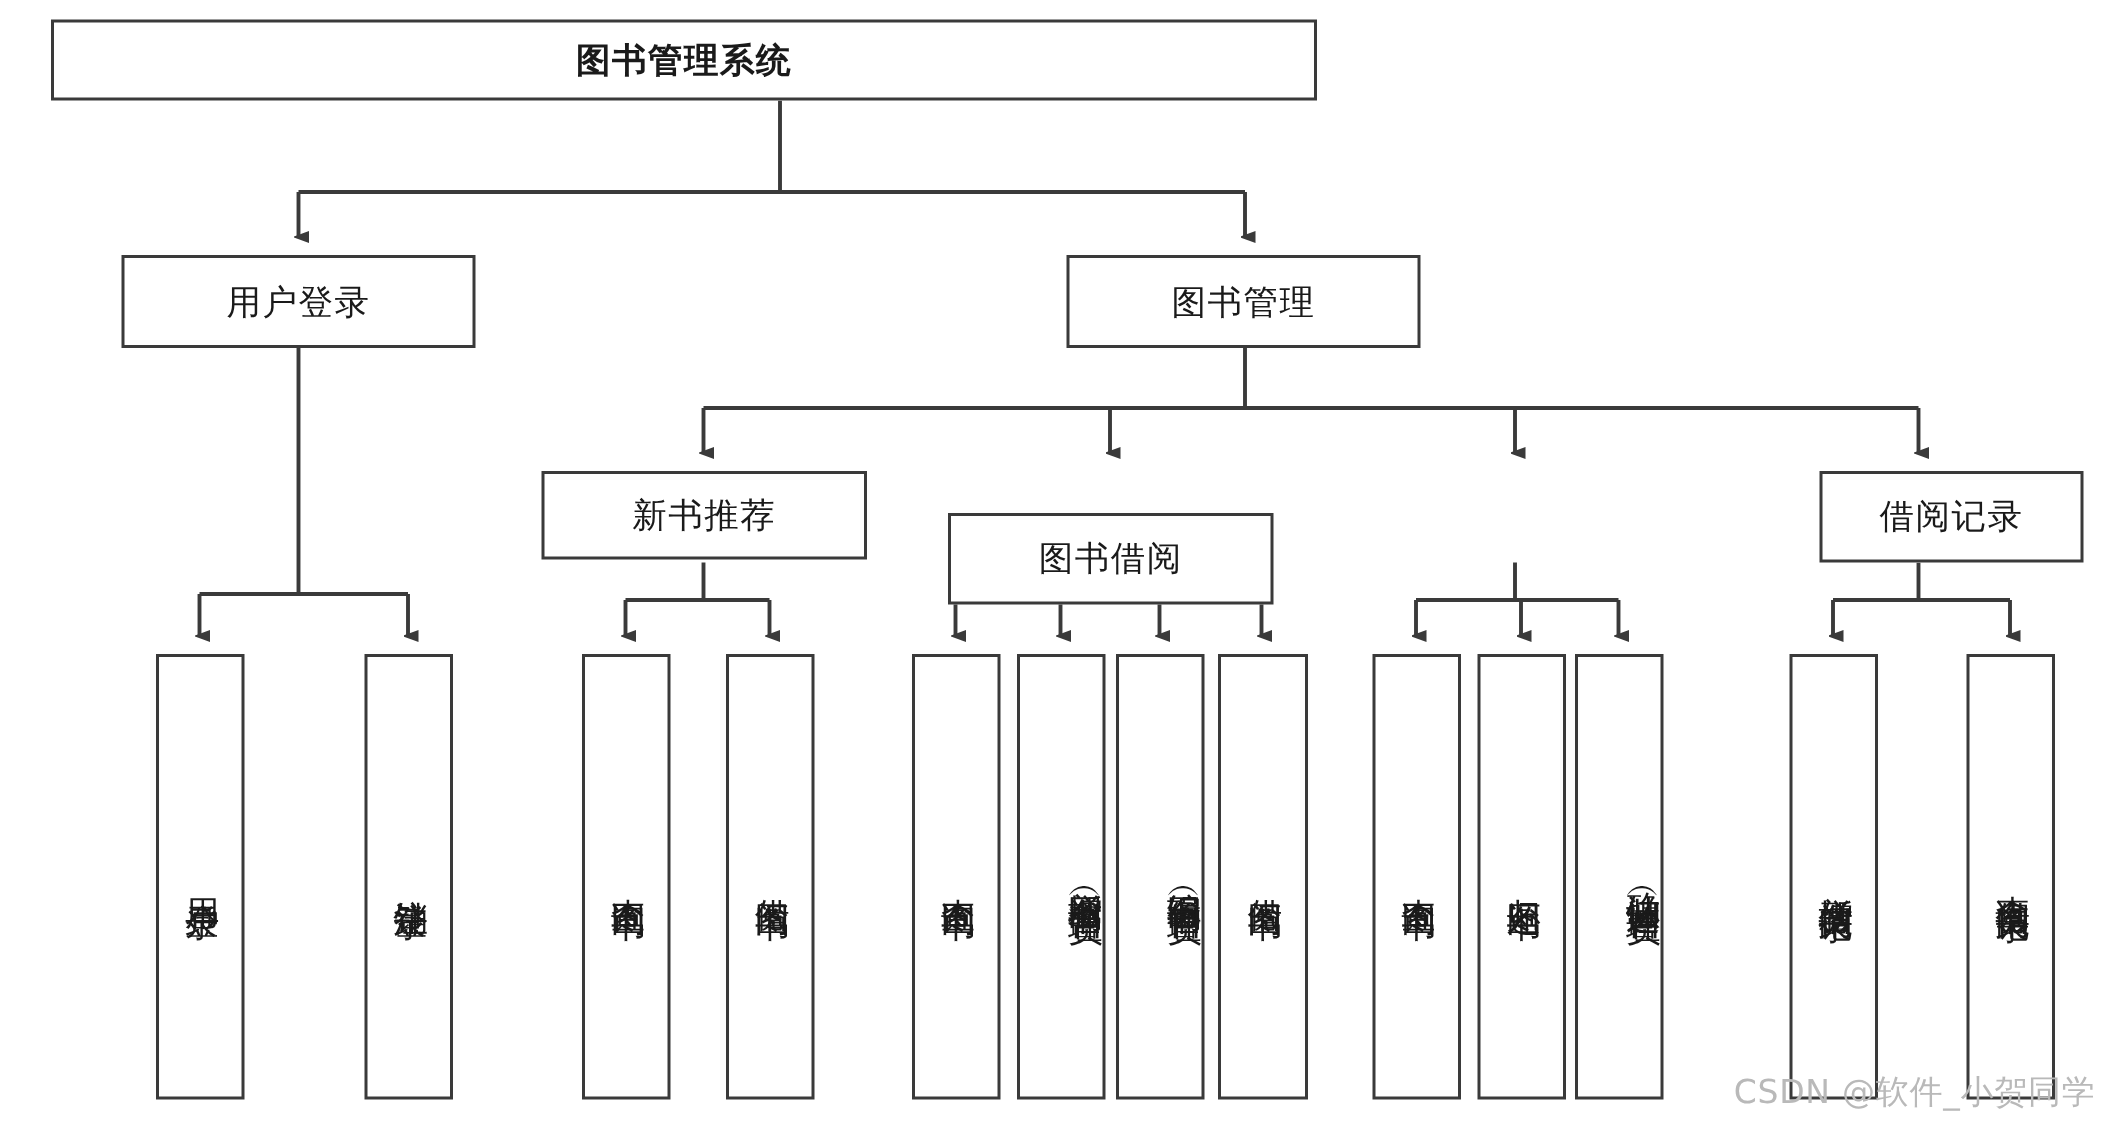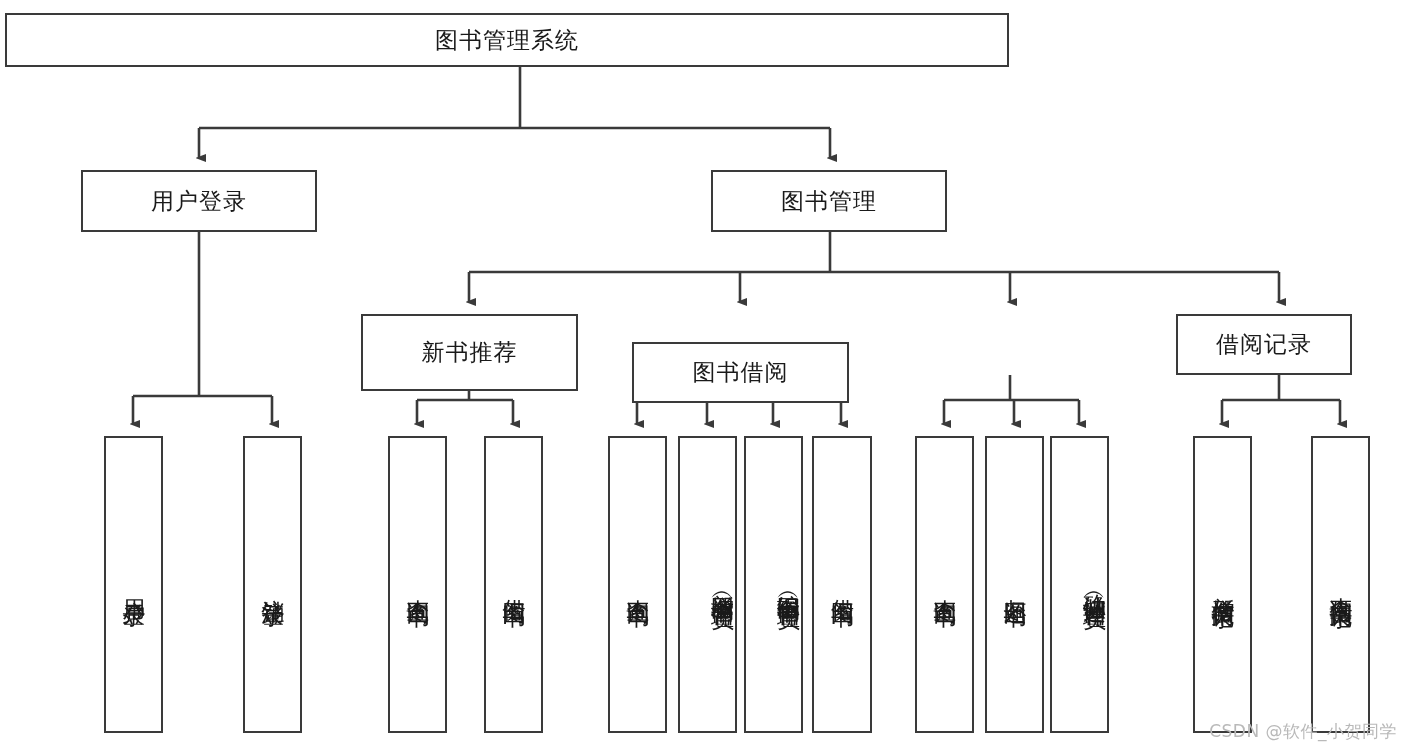--- a/index.html
+++ b/index.html
@@ -6,21 +6,21 @@
   body{font-family:"DejaVu Sans","Liberation Sans",sans-serif;}
   #canvas{position:relative;width:1405px;height:747px;background:#ffffff;overflow:hidden;}
   svg.edges{position:absolute;left:0;top:0;width:1405px;height:747px;pointer-events:none;}
   .node{position:absolute;box-sizing:border-box;background:#ffffff;border:2px solid #3a3a3a;
         display:flex;align-items:center;justify-content:center;color:#1a1a1a;}
   .node.h{font-size:23px;letter-spacing:1px;}
   .node.v{writing-mode:vertical-rl;text-orientation:upright;font-size:23px;letter-spacing:2px;
           padding-top:4px;padding-bottom:4px;align-items:flex-start;justify-content:center;}
   .node.v .lbl{writing-mode:vertical-rl;text-orientation:upright;line-height:1.12;}
   .node.v.mid{align-items:center;}
-  .watermark{position:absolute;right:8px;bottom:4px;font-size:17px;color:#b9b9b9;
+  .watermark{position:absolute;right:8px;bottom:4px;font-size:22px;color:#b9b9b9;
              letter-spacing:0.5px;white-space:nowrap;}
 </style>
 </head>
 <body>
 
 <div id="canvas">
 
   <svg class="edges" viewBox="0 0 1405 747" xmlns="http://www.w3.org/2000/svg">
     <defs>
       <marker id="arr" markerWidth="10" markerHeight="10" refX="4" refY="7" orient="auto" markerUnits="userSpaceOnUse">
@@ -64,38 +64,38 @@
       <path d="M1014,400 L1014,424" marker-end="url(#arr)"></path>
       <path d="M1079,400 L1079,424" marker-end="url(#arr)"></path>
 
       <path d="M1279,375 L1279,400"></path>
       <path d="M1222,400 L1340,400"></path>
       <path d="M1222,400 L1222,424" marker-end="url(#arr)"></path>
       <path d="M1340,400 L1340,424" marker-end="url(#arr)"></path>
     </g>
   </svg>
 
-  <div class="node h" style="left:5px;top:13px;width:1004px;height:54px;">
+  <div class="node h" style="left:34px;top:13px;width:844px;height:54px;font-weight:bold;">
     <span class="lbl">图书管理系统</span>
   </div>
 
   <div class="node h" style="left:81px;top:170px;width:236px;height:62px;">
     <span class="lbl">用户登录</span>
   </div>
   <div class="node h" style="left:711px;top:170px;width:236px;height:62px;align-items:center;">
     <span class="lbl">图书管理</span>
   </div>
 
-  <div class="node h" style="left:361px;top:314px;width:217px;height:77px;">
+  <div class="node h" style="left:361px;top:314px;width:217px;height:59px;">
     <span class="lbl">新书推荐</span>
   </div>
   <div class="node h" style="left:632px;top:314px;width:217px;height:61px;margin-top:28px;">
     <span class="lbl">图书借阅</span>
   </div>
-  <div class="node h" style="left:1176px;top:314px;width:176px;height:61px;">
+  <div class="node h" style="left:1213px;top:314px;width:176px;height:61px;">
     <span class="lbl">借阅记录</span>
   </div>
 
   <div class="node v mid" style="left:104px;top:436px;width:59px;height:297px;">
     <span class="lbl">用户登录</span>
   </div>
   <div class="node v mid" style="left:243px;top:436px;width:59px;height:297px;">
     <span class="lbl">注销登录</span>
   </div>
 

